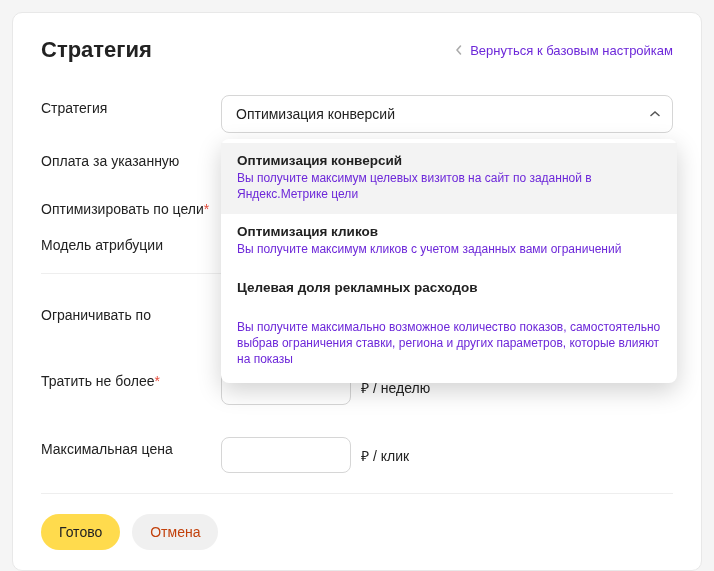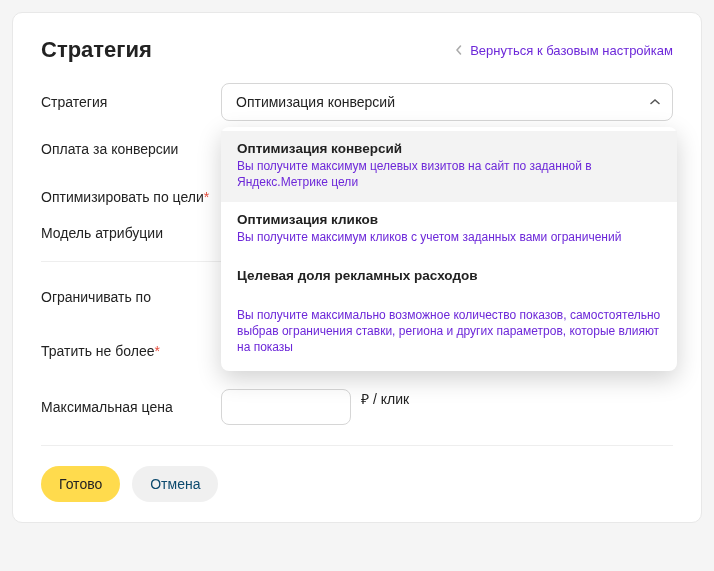--- a/index.html
+++ b/index.html
@@ -44,23 +44,24 @@
   }
   .label-col {
     width: 180px;
     font-size: 14px;
     color: #222;
   }
   .req { color: #e74c3c; }
   .field-col {
     flex: 1;
     display: flex;
-    align-items: flex-start;
+    align-items: center;
     gap: 10px;
     position: relative;
+    margin-top: 12px;
   }
   .select {
     width: 100%;
     border: 1px solid #d6d6d6;
     border-radius: 8px;
     padding: 10px 38px 10px 14px;
     font-size: 14px;
     color: #222;
     background: #fff;
     position: relative;
@@ -146,21 +147,21 @@
     border-top: 1px solid #eee;
   }
   .btn {
     border: none;
     border-radius: 18px;
     padding: 10px 18px;
     font-size: 14px;
     cursor: pointer;
   }
   .btn-primary { background: #ffdb4d; color: #222; font-weight: 500; }
-  .btn-secondary { background: #f0f0f0; color: #0c4a6e; }
+  .btn-secondary { background: #f0f0f0; color: #c2410c; }
   svg.chev { width: 10px; height: 10px; }
 </style>
 </head>
 <body>
 
 <div class="panel">
 
   <div class="header-row">
     <div class="title">Стратегия</div>
     <div class="back-link">
@@ -196,21 +197,21 @@
           <div class="dd-title">Целевая доля рекламных расходов</div>
         </div>
         <div class="dropdown-item">
           <div class="dd-desc">Вы получите максимально возможное количество показов, самостоятельно выбрав ограничения ставки, региона и других параметров, которые влияют на показы</div>
         </div>
       </div>
     </div>
   </div>
 
   <div class="form-row">
-    <div class="label-col">Оплата за конверсии</div>
+    <div class="label-col">Оплата за указанную</div>
     <div class="field-col"></div>
   </div>
 
   <div style="height:12px"></div>
 
   <div class="form-row">
     <div class="label-col">
       <span>Оптимизировать по цели</span><span class="req">*</span>
     </div>
     <div class="field-col"></div>

